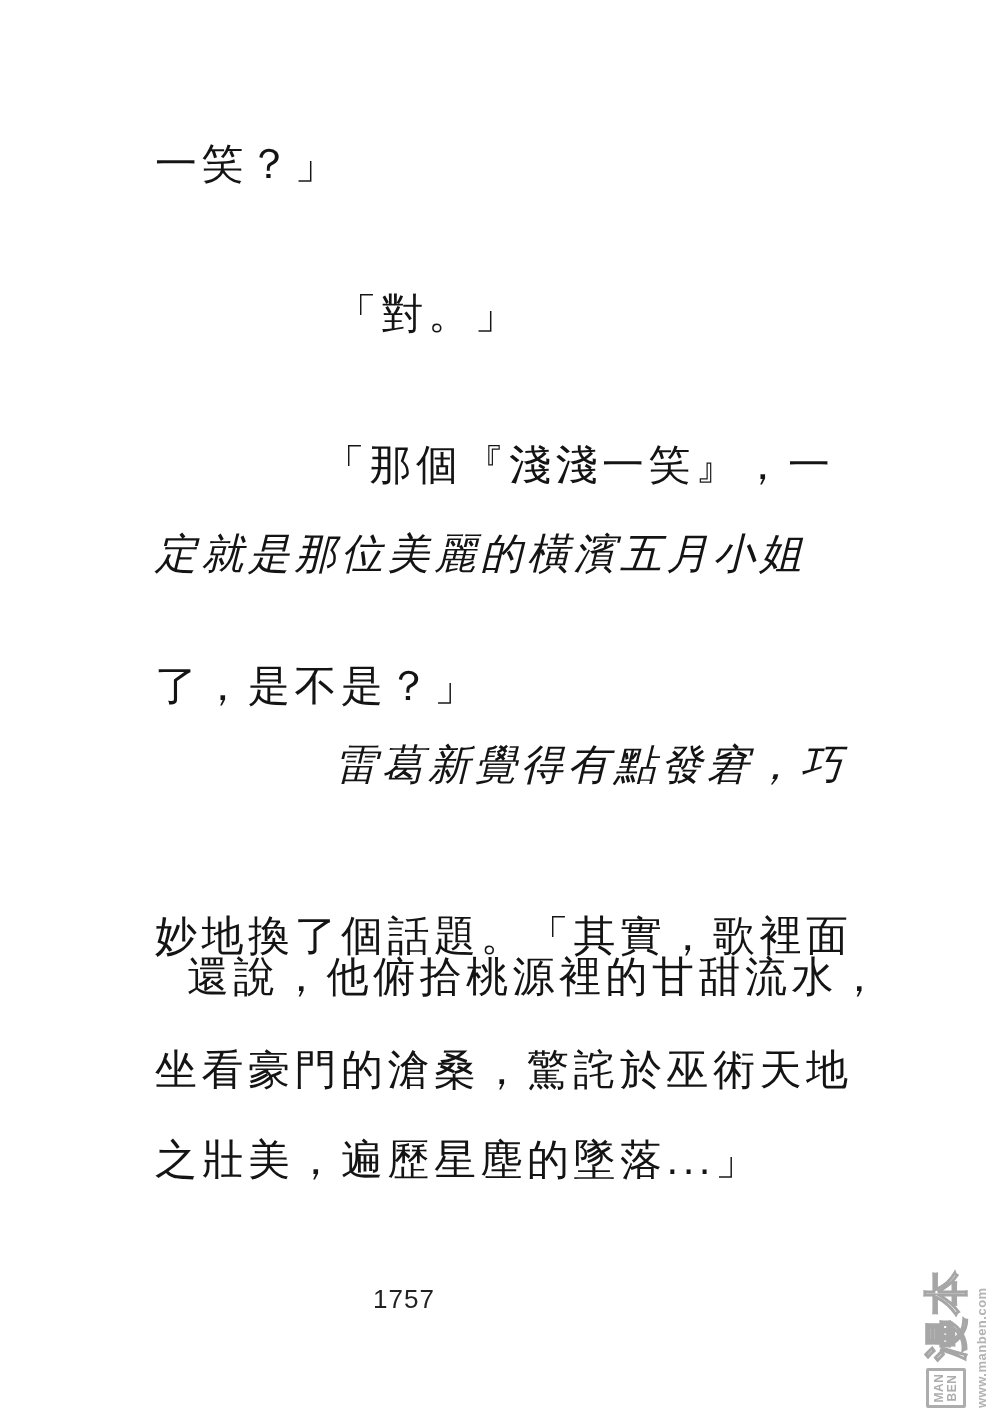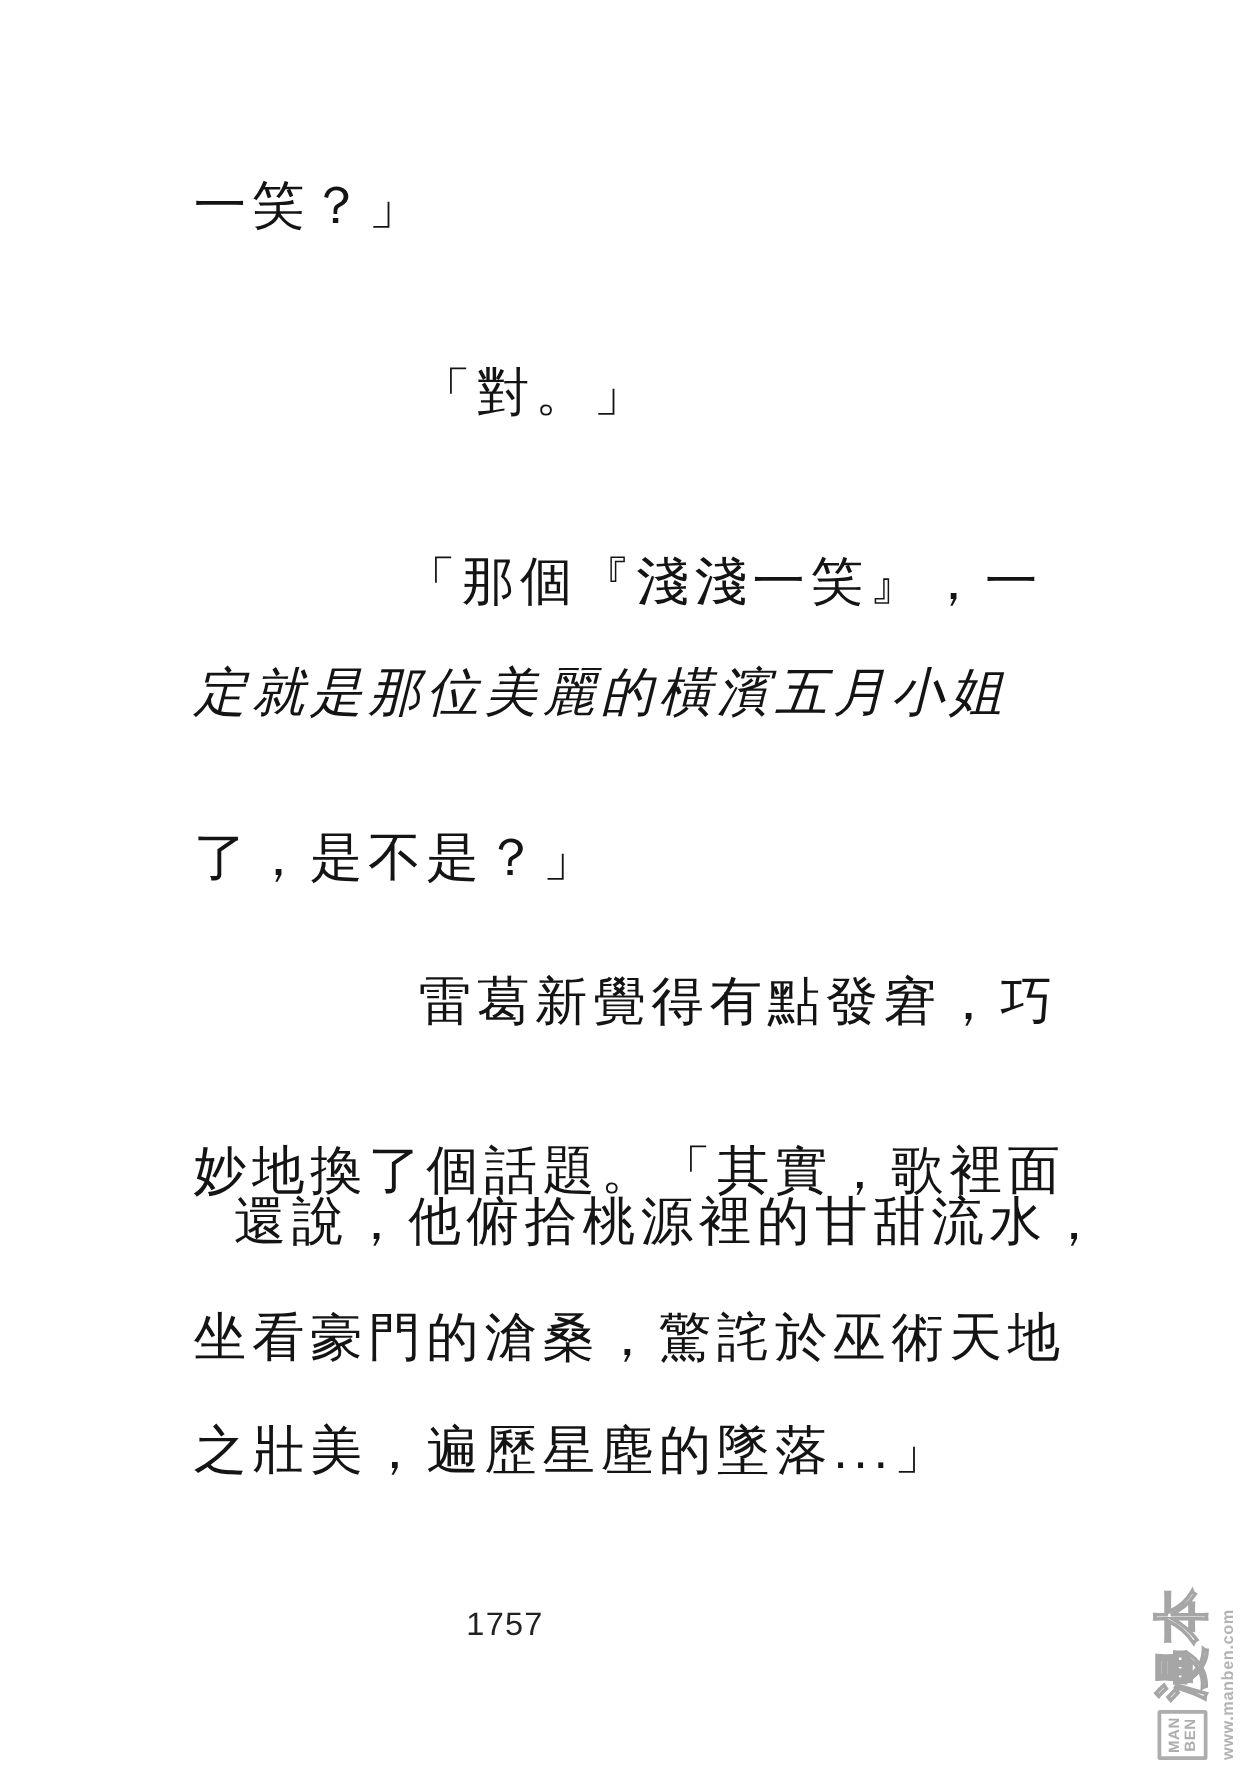--- a/index.html
+++ b/index.html
@@ -87,21 +87,21 @@
 <body>
 
 <div class="page">
 
   <div>
     <div class="text-line" style="top:139px;  left:155px;">一笑？」</div>
     <div class="text-line" style="top:289px;  left:335px;">「對。」</div>
     <div class="text-line" style="top:440px;  left:323px;">「那個『淺淺一笑』，一</div>
     <div class="text-line" style="top:529px;  left:155px;font-style:italic;">定就是那位美麗的橫濱五月小姐</div>
     <div class="text-line" style="top:619px;  left:155px;margin-top:42px;">了，是不是？」</div>
-    <div class="text-line" style="top:776px;  left:335px;">雷葛新覺得有點發窘，巧</div>
+    <div class="text-line" style="top:740px;  left:335px;font-style:italic;">雷葛新覺得有點發窘，巧</div>
     <div class="text-line" style="top:911px;  left:155px;">妙地換了個話題。「其實，歌裡面</div>
     <div class="text-line" style="top:952px;  left:155px;margin-left:32px;">還說，他俯拾桃源裡的甘甜流水，</div>
     <div class="text-line" style="top:1045px; left:155px;text-align:right;">坐看豪門的滄桑，驚詫於巫術天地</div>
     <div class="text-line" style="top:1135px; left:155px;">之壯美，遍歷星塵的墜落...」</div>
   </div>
 
   <div class="page-number">1757</div>
 
   <div class="watermark">
     <div class="wm-inner">

